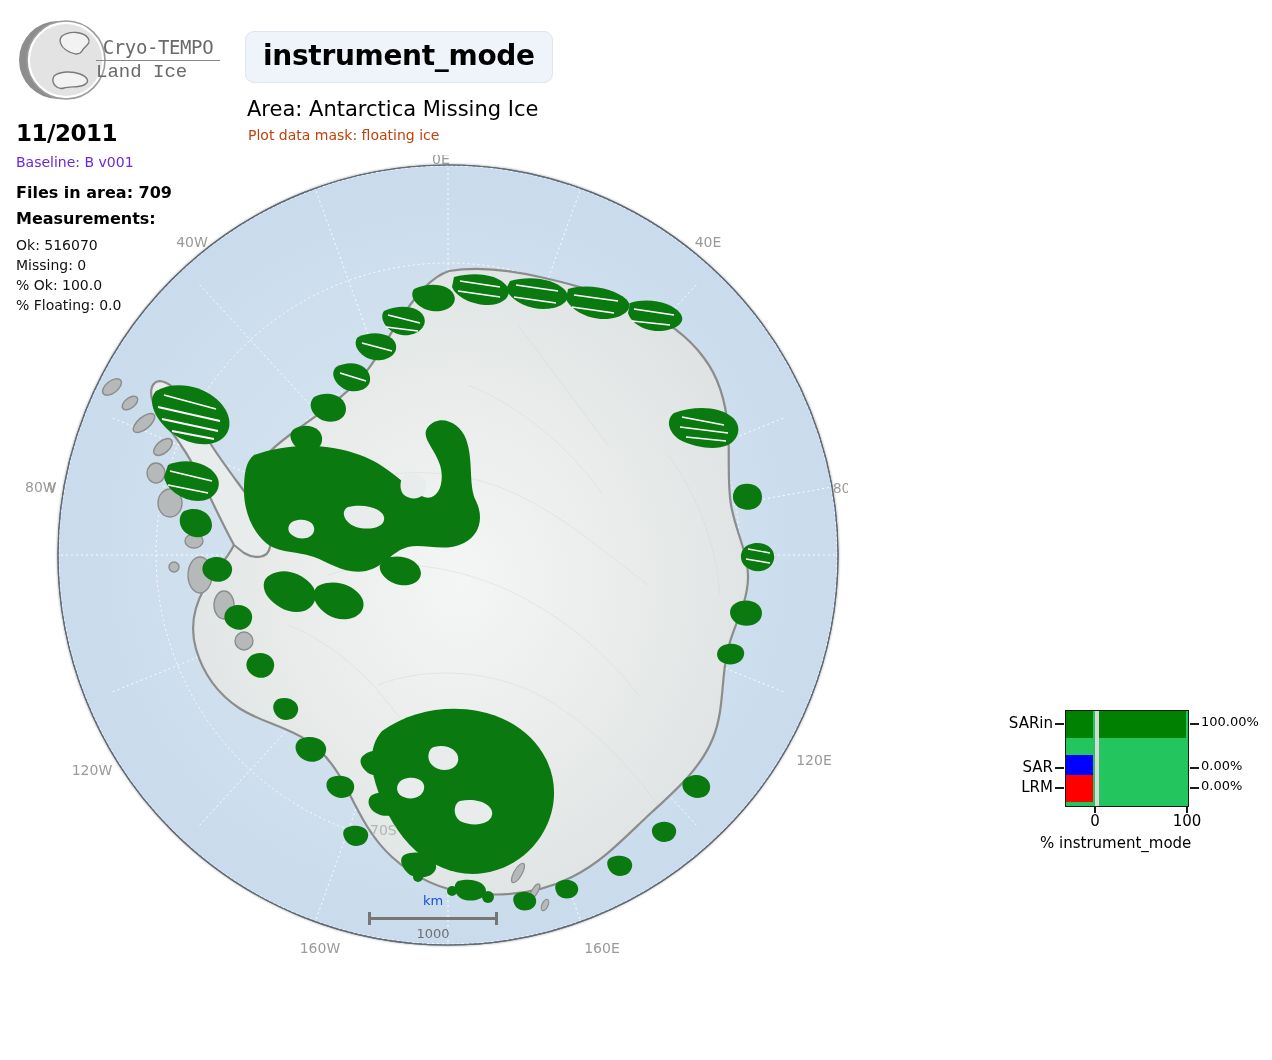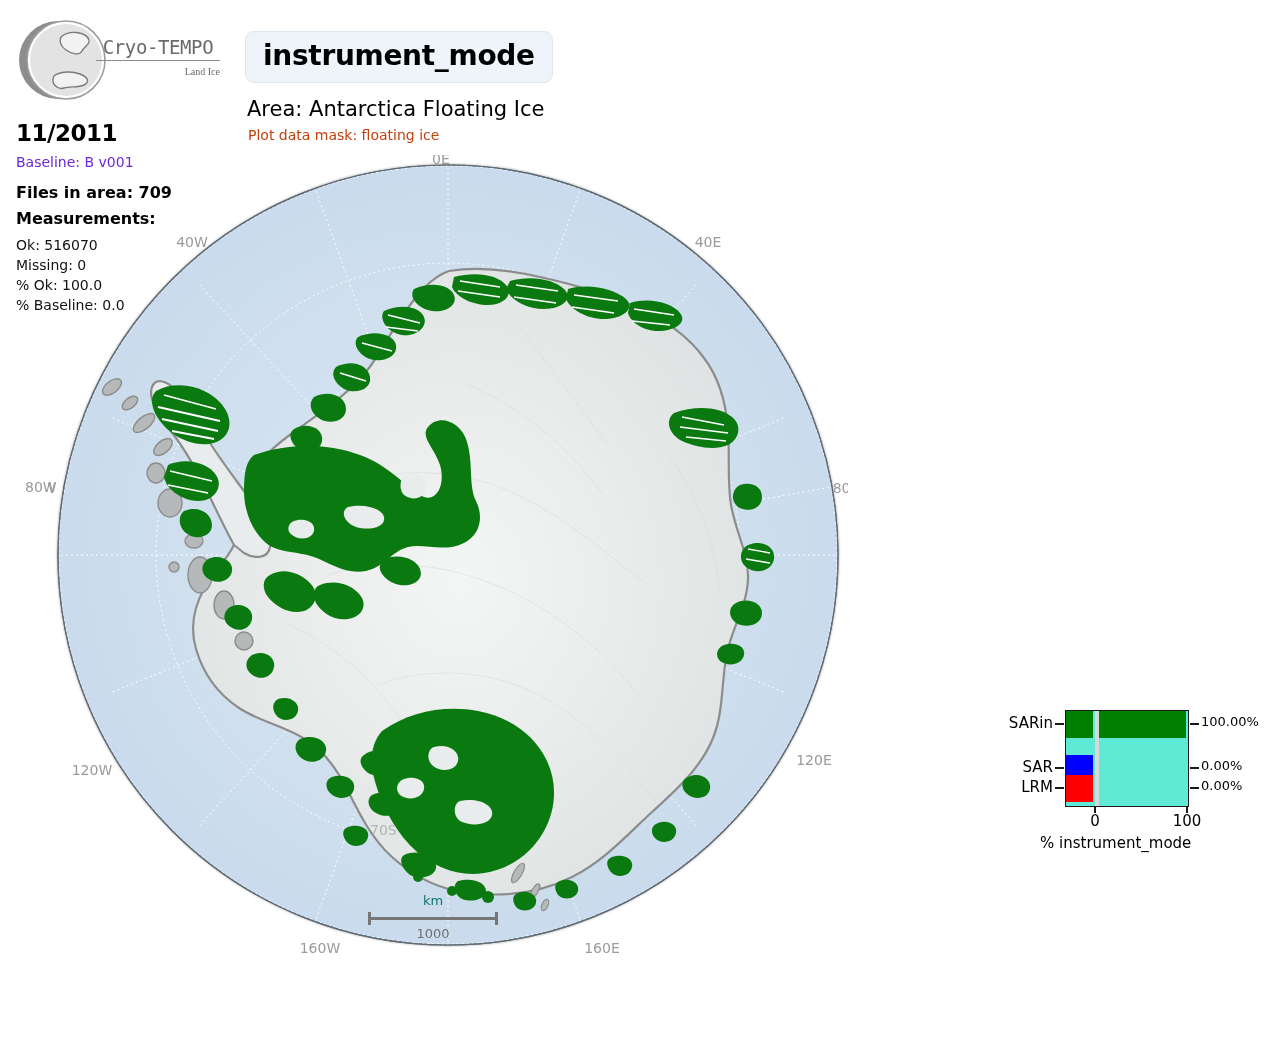--- a/index.html
+++ b/index.html
@@ -45,24 +45,24 @@
     letter-spacing: -0.4px;
     line-height: 22px;
     white-space: nowrap;
   }
   #logo-rule {
     height: 1px;
     background: #8a8a8a;
     margin: 2px 0 3px 0;
   }
   #logo-sub {
-    font-family: Liberation Serif, serif;
-    font-size: 10px;
+    font-family: Liberation Mono, monospace;
+    font-size: 19px;
     color: #6a6a6a;
-    text-align: right;
+    text-align: left;
     line-height: 16px;
     white-space: nowrap;
   }
 
   
   #info-panel {
     position: absolute;
     left: 16px;
     top: 116px;
     width: 215px;
@@ -152,21 +152,21 @@
   }
   
   #scalebar {
     position: absolute;
     left: 368px;
     top: 893px;
     width: 130px;
   }
   #scalebar-km {
     font-size: 13px;
-    color: #0f766e;
+    color: #1d4ed8;
     text-align: center;
     line-height: 16px;
   }
   #scalebar-line {
     position: relative;
     height: 14px;
     margin-top: 2px;
   }
   #scalebar-line .bar {
     position: absolute;
@@ -199,21 +199,21 @@
     width: 255px;
     height: 150px;
   }
   #plot-box {
     position: absolute;
     left: 60px;
     top: 8px;
     width: 124px;
     height: 97px;
     border: 1.5px solid #1a1a1a;
-    background: #5eead4;
+    background: #22c55e;
     box-sizing: border-box;
   }
   .zero-rule {
     position: absolute;
     left: 29px;
     top: 0;
     bottom: 0;
     width: 4px;
     background: #d8d8d8;
   }
@@ -315,26 +315,26 @@
 
 <div id="info-panel">
   <div id="month-year">11/2011</div>
   <div id="baseline">Baseline: B v001</div>
   <div id="files-in-area">Files in area: 709</div>
   <div id="measurements-label">Measurements:</div>
   <div id="meas-list">
     <div class="meas-row">Ok: 516070</div>
     <div class="meas-row">Missing: 0</div>
     <div class="meas-row">% Ok: 100.0</div>
-    <div class="meas-row">% Baseline: 0.0</div>
+    <div class="meas-row">% Floating: 0.0</div>
   </div>
 </div>
 
 <div id="title-chip">instrument_mode</div>
-<div id="area-title">Area: Antarctica Floating Ice</div>
+<div id="area-title">Area: Antarctica Missing Ice</div>
 <div id="mask-sub">Plot data mask: floating ice</div>
 
 <div id="map-wrap">
   <svg id="map-svg" width="800" height="800" viewBox="0 0 800 800">
     <defs>
       <clipPath id="globeclip">
         <circle cx="400" cy="400" r="391"></circle>
       </clipPath>
       <radialGradient id="oceangrad" cx="50%" cy="50%" r="50%">
         <stop offset="0%" stop-color="#d8e6f2"></stop>

